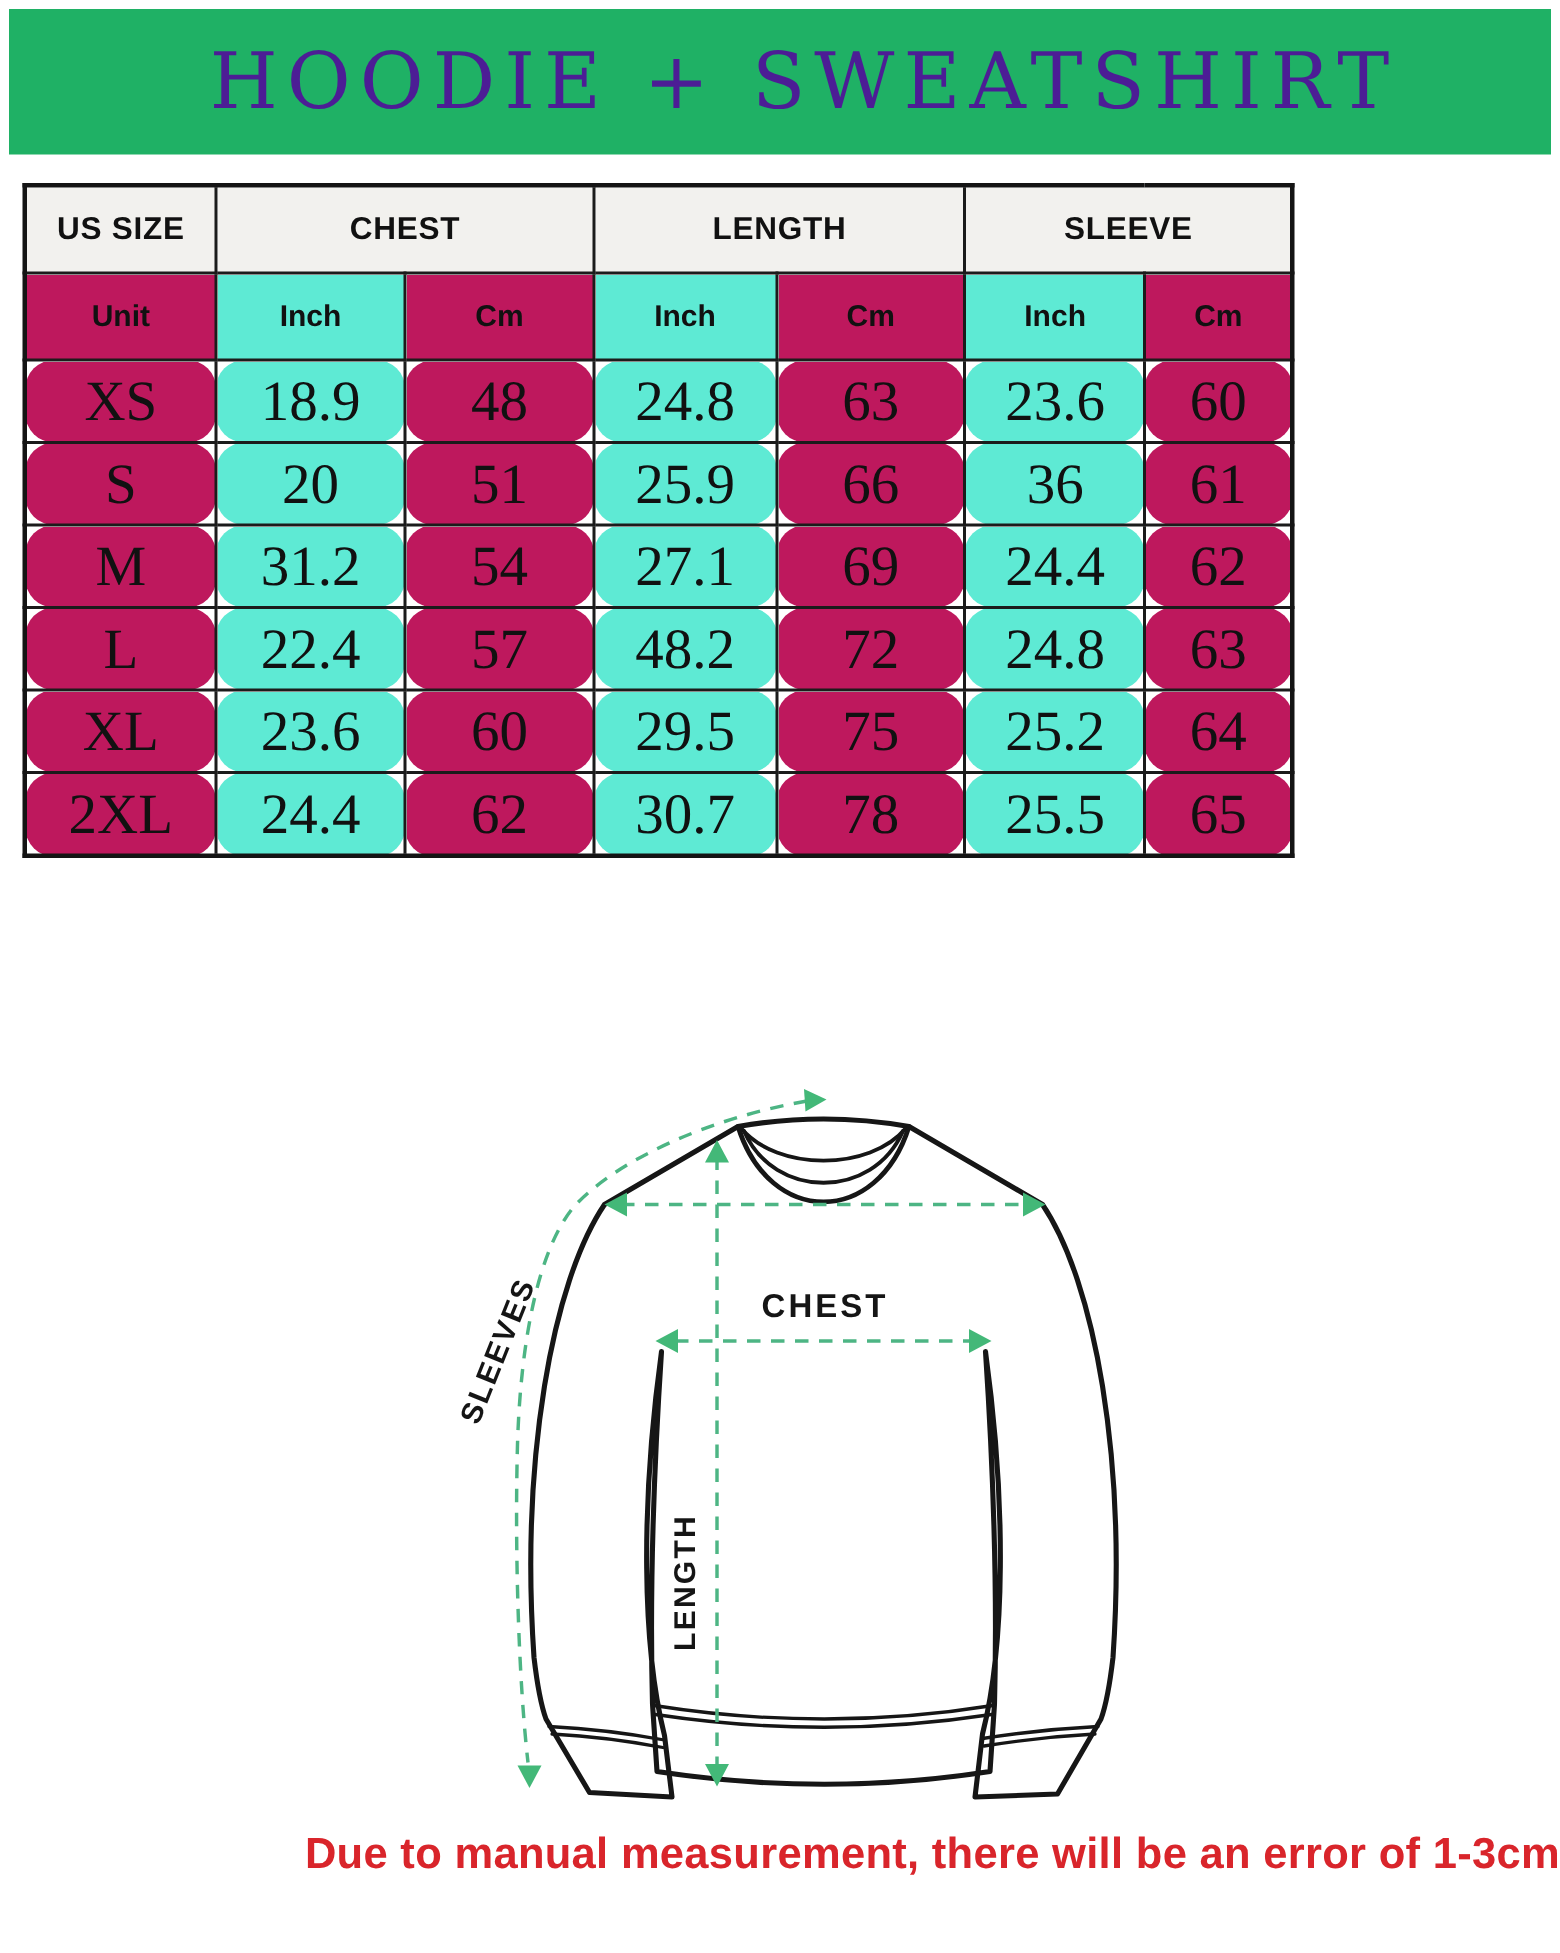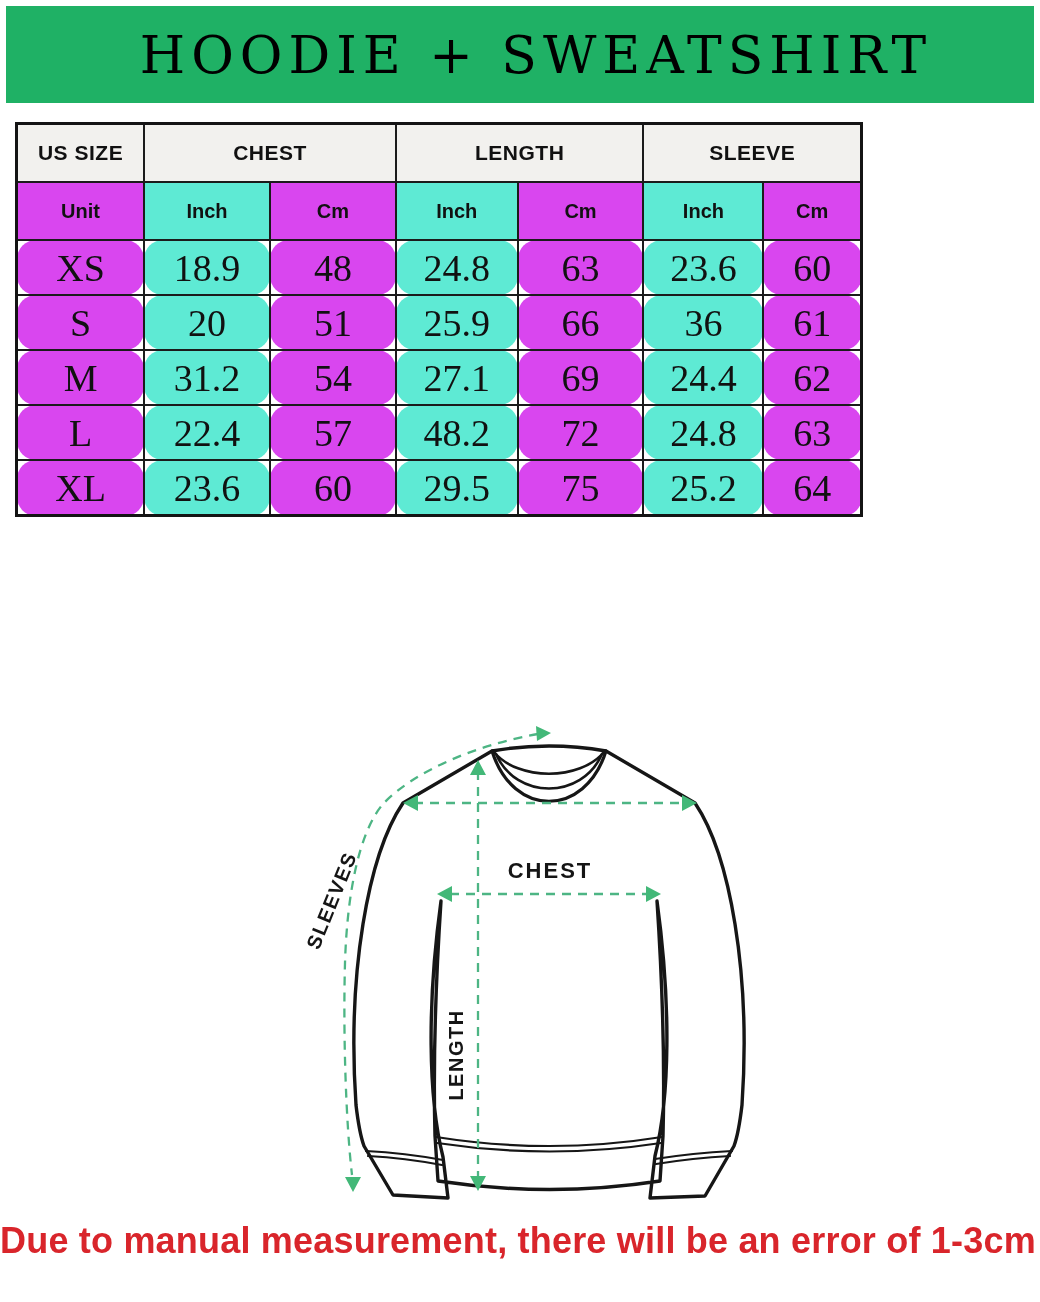--- a/index.html
+++ b/index.html
@@ -13,38 +13,38 @@
                 font-size:52px;letter-spacing:6px;color:#f8f5ee;white-space:nowrap;}
 
   
   table.chart{position:absolute;left:15px;top:122px;width:848px;border-collapse:collapse;
               table-layout:fixed;border:3px solid #141414;}
   table.chart th,table.chart td{border:2px solid #1b1b1b;text-align:center;vertical-align:middle;
               padding:0;color:#111111;overflow:hidden;}
   tr.head-row th{height:56px;font-size:21px;font-weight:bold;letter-spacing:.5px;background:#f2f1ee;}
   tr.unit-row td{height:56px;font-size:20px;font-weight:bold;}
   tr.data-row td{height:53px;font-family:"Liberation Serif",serif;font-size:38px;font-weight:400;border-radius:19px;}
-  .bg-a{background:#d946ef;}
+  .bg-a{background:#be185d;}
   .bg-b{background:#5eead4;}
 
   
   svg.diagram{position:absolute;left:300px;top:705px;}
   .measure-label{font-family:"Liberation Sans",sans-serif;font-weight:bold;fill:#151515;}
 
   
-  .footer-note{position:absolute;left:0;top:1220px;width:1040px;text-align:left;
-               font-size:36px;font-weight:bold;color:#d9252b;letter-spacing:.2px;}
+  .footer-note{position:absolute;left:0;top:1220px;width:1040px;text-align:right;
+               font-size:29px;font-weight:bold;color:#d9252b;letter-spacing:.2px;}
 </style>
 </head>
 <body>
 
 <div class="page">
 
   <div class="banner" style="background: rgb(31, 177, 101);">
-    <div class="banner-title" style="color: #000000; margin-left: 32px;">HOODIE + SWEATSHIRT</div>
+    <div class="banner-title" style="color: #4c1d95; margin-left: 32px;">HOODIE + SWEATSHIRT</div>
   </div>
 
   <table class="chart">
     <colgroup>
       <col style="width:15.1%">
         <col style="width:14.9%">
         <col style="width:14.9%">
       <col style="width:14.4%">
         <col style="width:14.9%">
         <col style="width:14.2%">
@@ -104,20 +104,29 @@
     </tr>
     <tr class="data-row">
       <td class="bg-a">XL</td>
       <td class="bg-b">23.6</td>
       <td class="bg-a">60</td>
       <td class="bg-b">29.5</td>
       <td class="bg-a">75</td>
       <td class="bg-b">25.2</td>
       <td class="bg-a">64</td>
     </tr>
+    <tr class="data-row">
+      <td class="bg-a">2XL</td>
+      <td class="bg-b">24.4</td>
+      <td class="bg-a">62</td>
+      <td class="bg-b">30.7</td>
+      <td class="bg-a">78</td>
+      <td class="bg-b">25.5</td>
+      <td class="bg-a">65</td>
+    </tr>
   </tbody>
     </table>
 
   <svg class="diagram" width="500" height="510" viewBox="0 0 500 510">
 
     <g fill="#ffffff" stroke="#161616" stroke-width="3.4" stroke-linejoin="round" stroke-linecap="round">
       <path d="
         M 192 46 L 103 98
         C 68 150 47 268 56 400
         C 58 417 60 430 64 441

